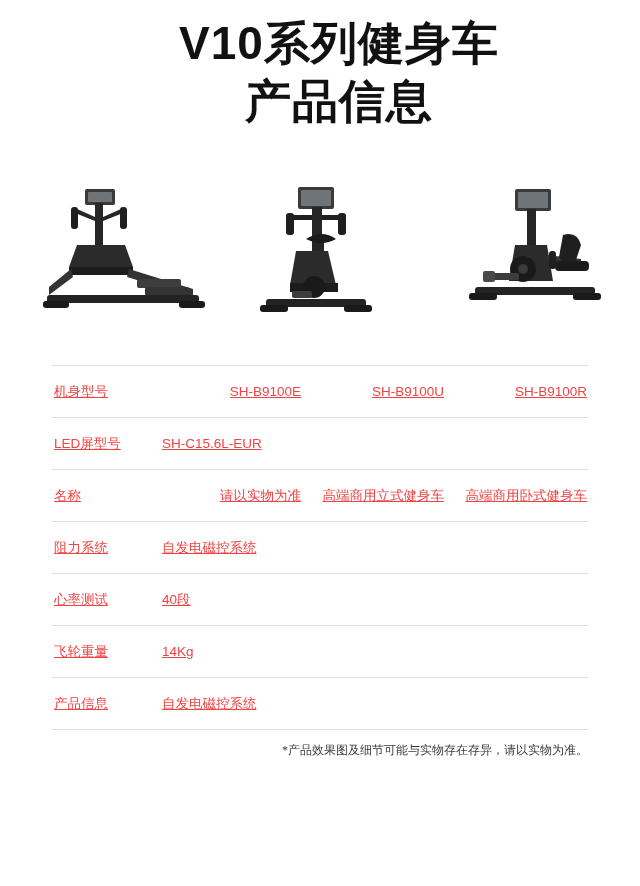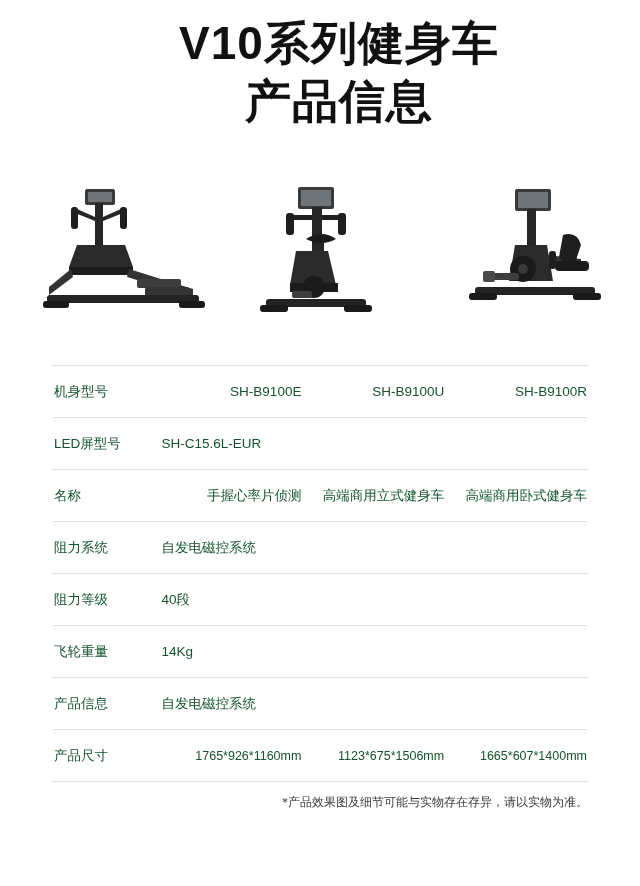--- a/index.html
+++ b/index.html
@@ -58,21 +58,22 @@
     border-collapse: collapse;
     font-size: 13.5px;
   }
   .spec-table tr {
     border-bottom: 1px solid #e2e2e2;
   }
   .spec-table tr:first-child { border-top: 1px solid #e2e2e2; }
   .spec-table td {
     height: 49px;
     vertical-align: middle;
-    color: #14532d;
+    color: #ef4444;
+    text-decoration: underline;
   }
   td.label {
     width: 108px;
     text-align: left;
     padding-left: 2px;
     white-space: nowrap;
   }
   td.v1, td.v2, td.v3 {
     width: 142px;
     text-align: right;
@@ -201,44 +202,38 @@
         <td class="v1">SH-B9100E</td>
         <td class="v2">SH-B9100U</td>
         <td class="v3">SH-B9100R</td>
       </tr>
       <tr>
         <td class="label">LED屏型号</td>
         <td class="span3" colspan="3">SH-C15.6L-EUR</td>
       </tr>
       <tr>
         <td class="label">名称</td>
-        <td class="v1">手握心率片侦测</td>
+        <td class="v1">请以实物为准</td>
         <td class="v2">高端商用立式健身车</td>
         <td class="v3">高端商用卧式健身车</td>
       </tr>
       <tr>
         <td class="label">阻力系统</td>
         <td class="span3" colspan="3">自发电磁控系统</td>
       </tr>
       <tr>
-        <td class="label">阻力等级</td>
+        <td class="label">心率测试</td>
         <td class="span3" colspan="3">40段</td>
       </tr>
       <tr>
         <td class="label">飞轮重量</td>
         <td class="span3" colspan="3">14Kg</td>
       </tr>
       <tr>
         <td class="label">产品信息</td>
         <td class="span3" colspan="3">自发电磁控系统</td>
       </tr>
-      <tr>
-        <td class="label">产品尺寸</td>
-        <td class="v1 small">1765*926*1160mm</td>
-        <td class="v2 small">1123*675*1506mm</td>
-        <td class="v3 small">1665*607*1400mm</td>
-      </tr>
     </tbody>
   </table>
 
   <div class="footnote">*产品效果图及细节可能与实物存在存异，请以实物为准。</div>
 
 </div>
 
 </body></html>

